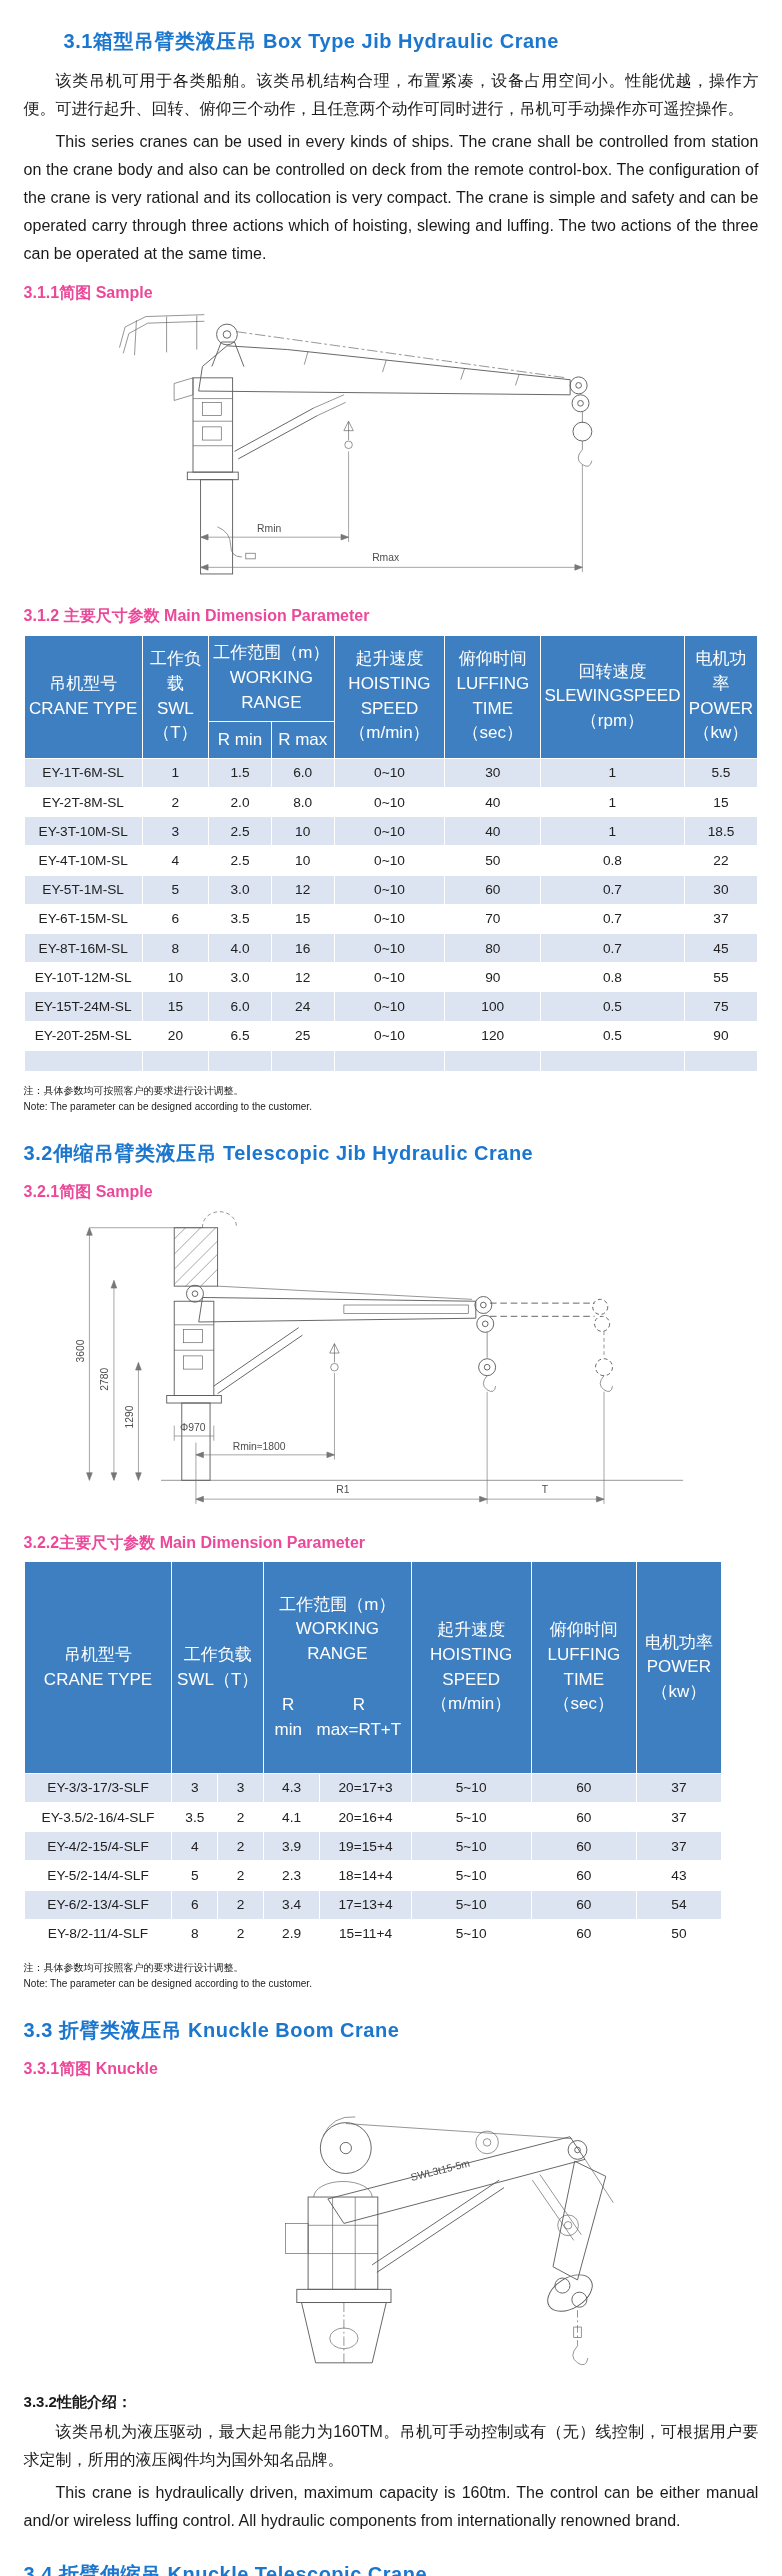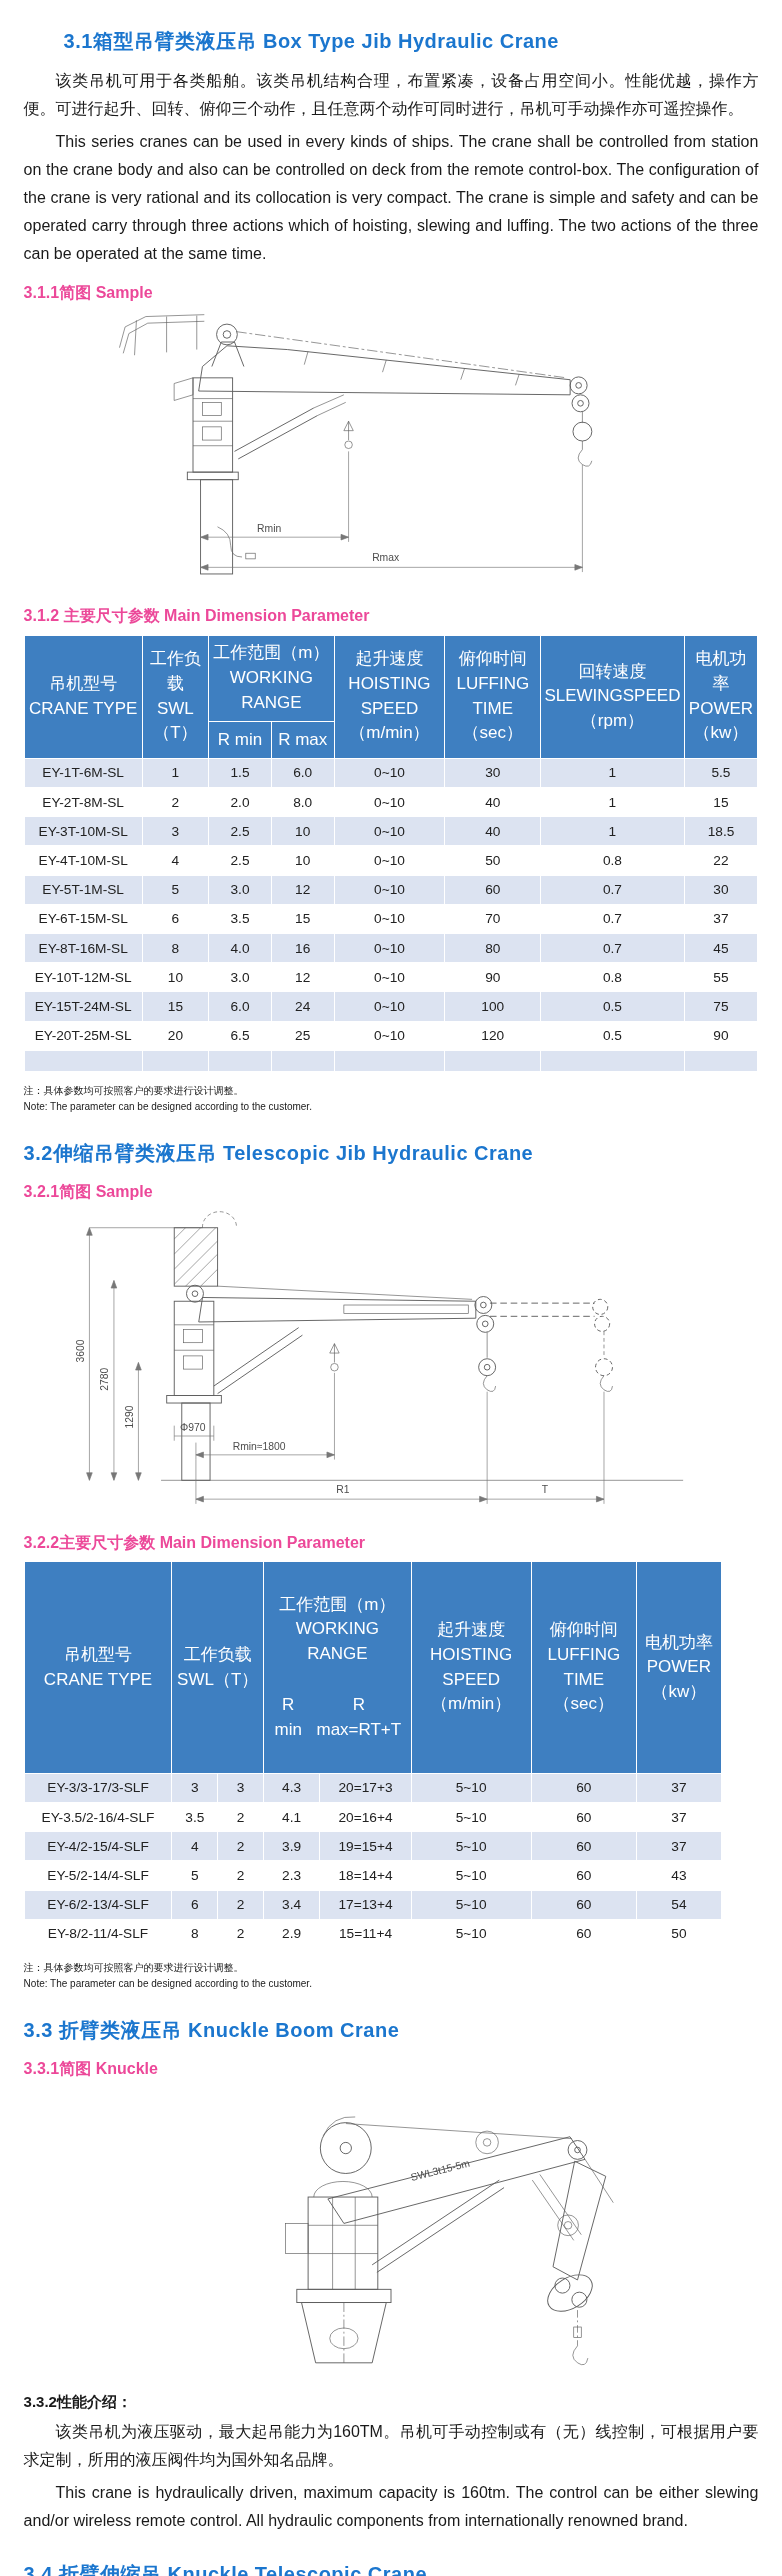--- a/index.html
+++ b/index.html
@@ -578,21 +578,21 @@
         <rect x="250" y="218" width="100" height="14"></rect>
         <path d="M255,232 L345,232 L330,296 L270,296 Z"></path>
         <ellipse cx="300" cy="270" rx="15" ry="11" class="thin"></ellipse>
         <line x1="300" y1="232" x2="300" y2="296" stroke-dasharray="10 3 2 3" class="thin"></line>
       </g>
     </svg>
   </div>
 
   <h3 class="perf-title">3.3.2性能介绍：</h3>
   <p class="para">该类吊机为液压驱动，最大起吊能力为160TM。吊机可手动控制或有（无）线控制，可根据用户要求定制，所用的液压阀件均为国外知名品牌。</p>
-  <p class="para en">This crane is hydraulically driven, maximum capacity is 160tm. The control can be either slewing and/or wireless remote control. All hydraulic components from internationally renowned brand.</p>
+  <p class="para en">This crane is hydraulically driven, maximum capacity is 160tm. The control can be either manual and/or wireless luffing control. All hydraulic components from internationally renowned brand.</p>
 
   <h2 class="sec-title">3.4 折臂伸缩吊 Knuckle Telescopic Crane</h2>
   <div class="drawing">
     <svg width="716" height="283" viewBox="0 0 760 300">
       <g class="dim">
         <line x1="28" y1="28" x2="28" y2="238"></line>
         <path d="M28,28 l-3,8 h6 z" fill="#777"></path>
           <path d="M28,238 l-3,-8 h6 z" fill="#777"></path>
         <text x="20" y="136" transform="rotate(-90 20 136)">B</text>
         <line x1="28" y1="28" x2="95" y2="28" class="thin"></line>

